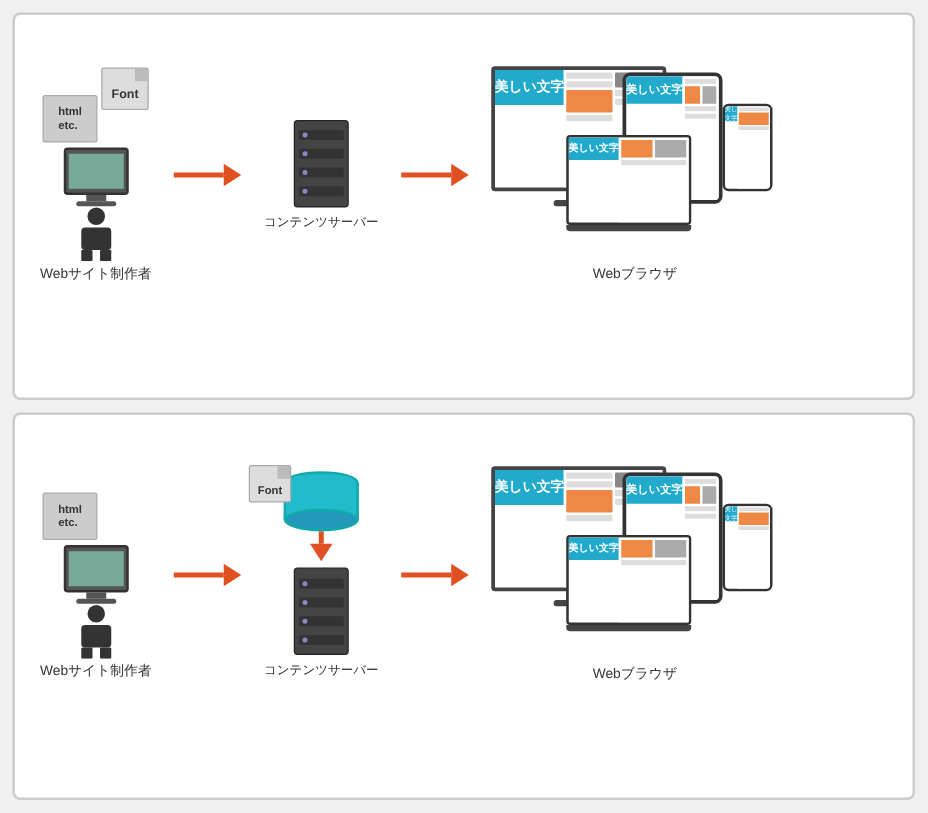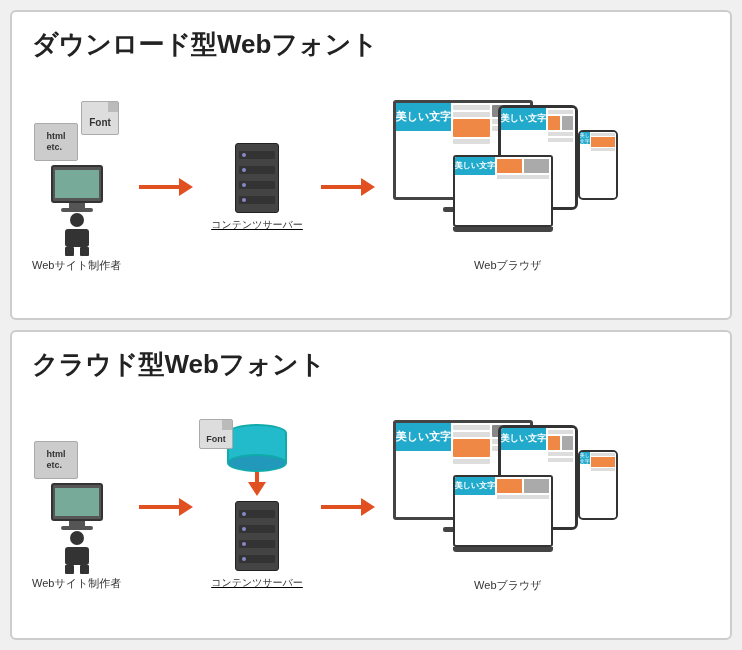--- a/index.html
+++ b/index.html
@@ -121,21 +121,20 @@
       background: #555;
       border-radius: 2px;
     }
 
     
     .server {
       display: flex;
       flex-direction: column;
       align-items: center;
       gap: 2px;
-      text-decoration: underline;
     }
     .server-body {
       width: 44px;
       height: 70px;
       background: #444;
       border-radius: 3px;
       border: 1px solid #222;
       display: flex;
       flex-direction: column;
       justify-content: space-around;
@@ -420,21 +419,20 @@
     .section-left-col {
       display: flex;
       flex-direction: column;
       align-items: center;
     }
   </style>
 </head>
 <body>
 
 <div class="diagram-box">
-  <div class="diagram-title">ダウンロード型Webフォント</div>
 
   <div class="diagram-content">
 
     <div class="section-left">
       <div class="section-left-col">
 
         <div style="position:relative; width:85px; height:60px; margin-bottom:4px;">
           <div class="file-icon file-html" style="font-size:9px; line-height:1.2; padding:3px;">html<br>etc.</div>
           <div class="file-icon file-font" style="font-size:10px;">
             <div class="file-font-inner"></div>
@@ -560,21 +558,20 @@
         </div>
       </div>
 
       <div class="devices-label">Webブラウザ</div>
     </div>
 
   </div>
 </div>
 
 <div class="diagram-box">
-  <div class="diagram-title">クラウド型Webフォント</div>
 
   <div class="diagram-content">
 
     <div class="section-left">
       <div class="section-left-col">
 
         <div style="position:relative; width:85px; height:55px; margin-bottom:4px;">
           <div class="file-icon file-html" style="font-size:9px; line-height:1.2; padding:3px;">html<br>etc.</div>
         </div>
 

